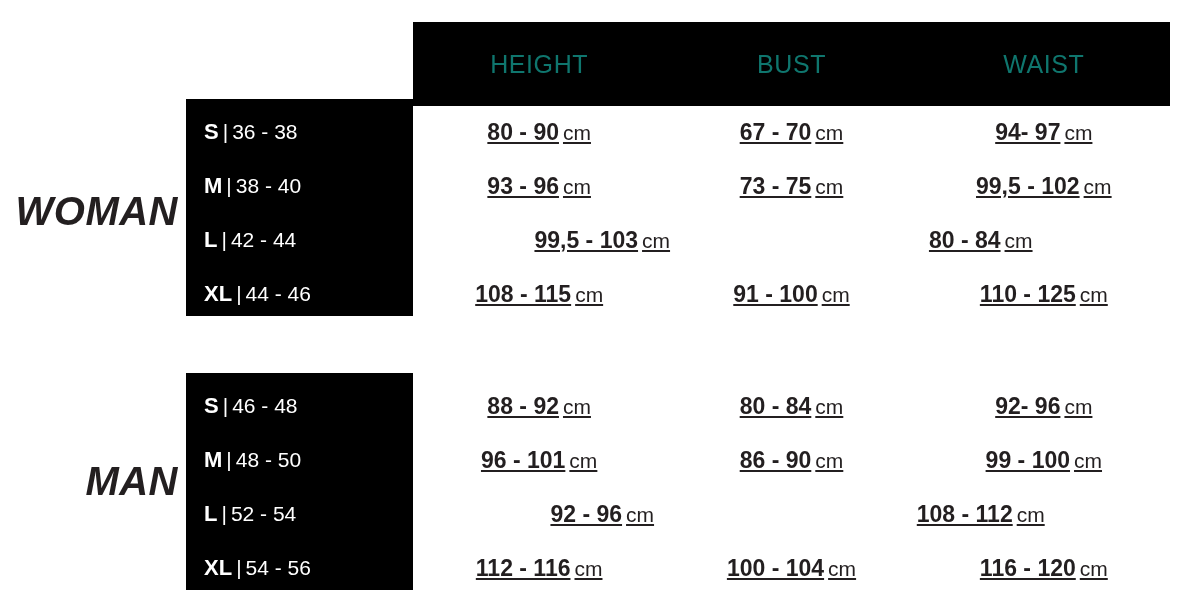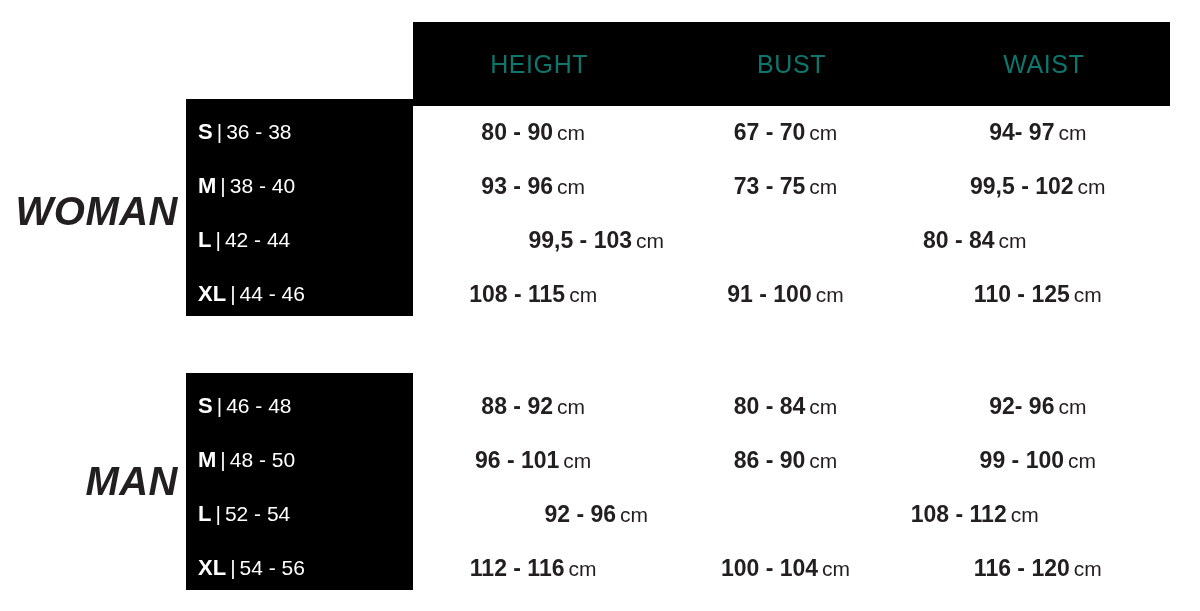--- a/index.html
+++ b/index.html
@@ -72,21 +72,21 @@
     text-align: right;
     width: 170px;
     left: 8px;
   }
   .group-label.woman { top: 189px; }
   .group-label.man   { top: 459px; }
 
   
   .rows {
     position: absolute;
-    left: 180px;
+    left: 186px;
     width: 984px;
   }
   .rows.woman { top: 105px; }
   .rows.man   { top: 379px; }
 
   .row {
     display: flex;
     align-items: center;
     height: 54px;
   }
@@ -111,20 +111,21 @@
     font-weight: normal;
     font-size: 21px;
   }
 
   .meas-cell {
     flex: 1 1 0;
     text-align: center;
     font-size: 22px;
     color: #231f20;
     white-space: nowrap;
+    text-decoration: underline;
   }
   .meas-cell .val {
     font-weight: bold;
     font-size: 23px;
   }
   .meas-cell .unit {
     font-weight: normal;
     font-size: 21px;
     padding-left: 4px;
   }

